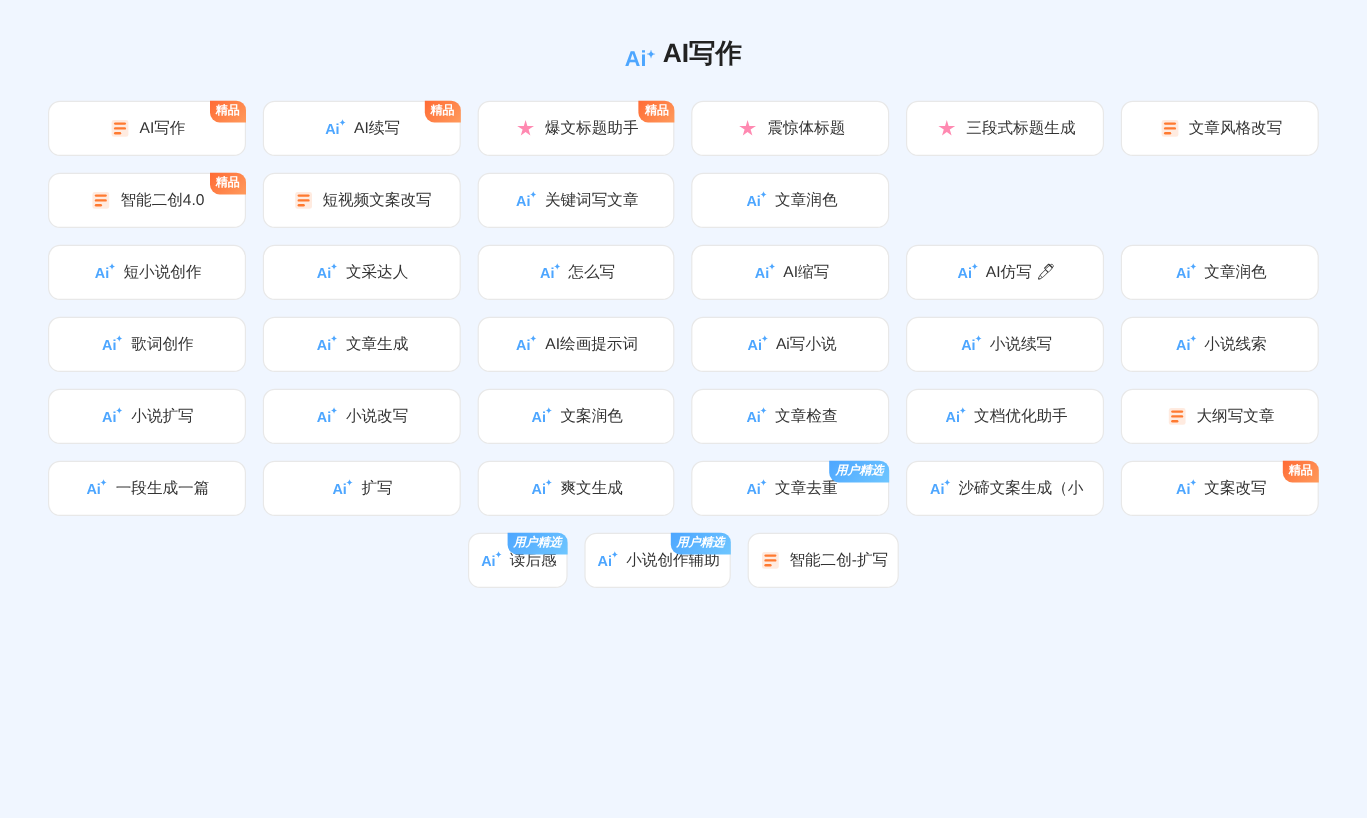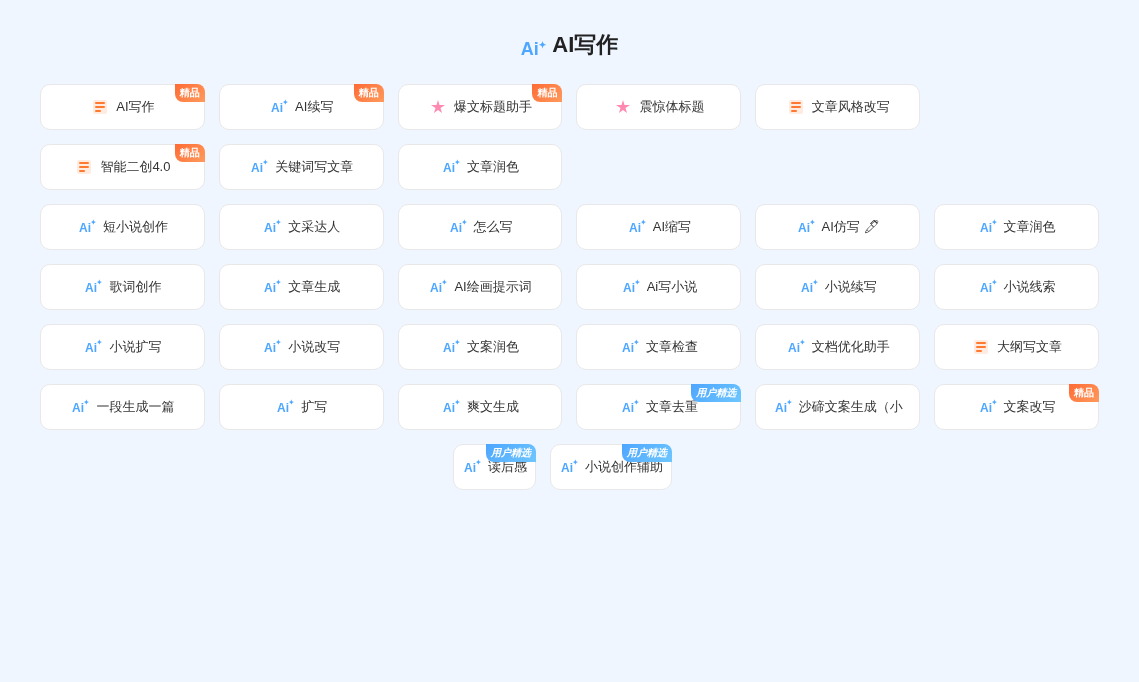--- a/index.html
+++ b/index.html
@@ -134,20 +134,28 @@
       </div>
       <div class="tool-btn">
         <span class="tool-icon icon-pink">
           <svg width="18" height="18" viewBox="0 0 18 18" fill="none">
             <path d="M9 2L10.5 7H16L11.5 10L13 15L9 12L5 15L6.5 10L2 7H7.5Z" fill="#ff6b9d" opacity="0.8"></path>
           </svg>
         </span>
         <span>震惊体标题</span>
       </div>
       <div class="tool-btn">
+        <span class="tool-icon icon-pink">
+          <svg width="18" height="18" viewBox="0 0 18 18" fill="none">
+            <path d="M9 2L10.5 7H16L11.5 10L13 15L9 12L5 15L6.5 10L2 7H7.5Z" fill="#ff6b9d" opacity="0.8"></path>
+          </svg>
+        </span>
+        <span>三段式标题生成</span>
+      </div>
+      <div class="tool-btn">
         <span class="tool-icon icon-orange">
           <svg width="18" height="18" viewBox="0 0 18 18" fill="none">
             <rect x="2" y="2" width="14" height="14" rx="2" fill="#ff7a30" opacity="0.15"></rect>
             <rect x="4" y="4" width="10" height="2" rx="1" fill="#ff7a30"></rect>
             <rect x="4" y="8" width="10" height="2" rx="1" fill="#ff7a30"></rect>
             <rect x="4" y="12" width="6" height="2" rx="1" fill="#ff7a30"></rect>
           </svg>
         </span>
         <span>文章风格改写</span>
       </div>
@@ -159,20 +167,31 @@
           <svg width="18" height="18" viewBox="0 0 18 18" fill="none">
             <rect x="2" y="2" width="14" height="14" rx="2" fill="#ff7a30" opacity="0.15"></rect>
             <rect x="4" y="4" width="10" height="2" rx="1" fill="#ff7a30"></rect>
             <rect x="4" y="8" width="10" height="2" rx="1" fill="#ff7a30"></rect>
             <rect x="4" y="12" width="6" height="2" rx="1" fill="#ff7a30"></rect>
           </svg>
         </span>
         <span>智能二创4.0</span>
       </div>
       <div class="tool-btn">
+        <span class="tool-icon icon-orange">
+          <svg width="18" height="18" viewBox="0 0 18 18" fill="none">
+            <rect x="2" y="2" width="14" height="14" rx="2" fill="#ff7a30" opacity="0.15"></rect>
+            <rect x="4" y="4" width="10" height="2" rx="1" fill="#ff7a30"></rect>
+            <rect x="4" y="8" width="10" height="2" rx="1" fill="#ff7a30"></rect>
+            <rect x="4" y="12" width="6" height="2" rx="1" fill="#ff7a30"></rect>
+          </svg>
+        </span>
+        <span>短视频文案改写</span>
+      </div>
+      <div class="tool-btn">
         <span class="tool-icon icon-blue">
           <svg width="18" height="18" viewBox="0 0 18 18" fill="none">
             <text x="1" y="14" font-size="12" fill="#4da6ff" font-family="sans-serif" font-weight="700">Ai</text>
             <text x="12" y="7" font-size="8" fill="#4da6ff" font-family="sans-serif">✦</text>
           </svg>
         </span>
         <span>关键词写文章</span>
       </div>
       <div class="tool-btn">
         <span class="tool-icon icon-blue">
@@ -425,15 +444,26 @@
       </div>
       <div class="tool-btn">
         <span class="badge badge-user">用户精选</span>
         <span class="tool-icon icon-blue">
           <svg width="18" height="18" viewBox="0 0 18 18" fill="none">
             <text x="1" y="14" font-size="12" fill="#4da6ff" font-family="sans-serif" font-weight="700">Ai</text>
             <text x="12" y="7" font-size="8" fill="#4da6ff" font-family="sans-serif">✦</text>
           </svg>
         </span>
         <span>小说创作辅助</span>
+      </div>
+      <div class="tool-btn">
+        <span class="tool-icon icon-orange">
+          <svg width="18" height="18" viewBox="0 0 18 18" fill="none">
+            <rect x="2" y="2" width="14" height="14" rx="2" fill="#ff7a30" opacity="0.15"></rect>
+            <rect x="4" y="4" width="10" height="2" rx="1" fill="#ff7a30"></rect>
+            <rect x="4" y="8" width="10" height="2" rx="1" fill="#ff7a30"></rect>
+            <rect x="4" y="12" width="6" height="2" rx="1" fill="#ff7a30"></rect>
+          </svg>
+        </span>
+        <span>智能二创-扩写</span>
       </div>
     </div>
   </div>
 
 </body></html>

